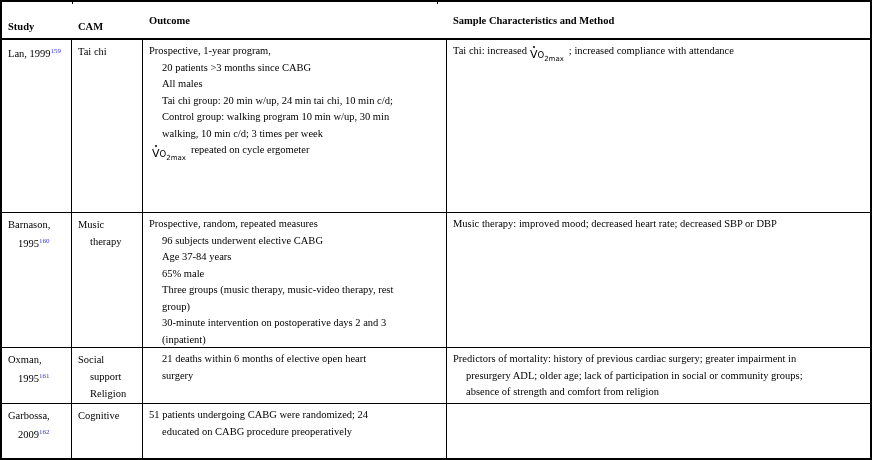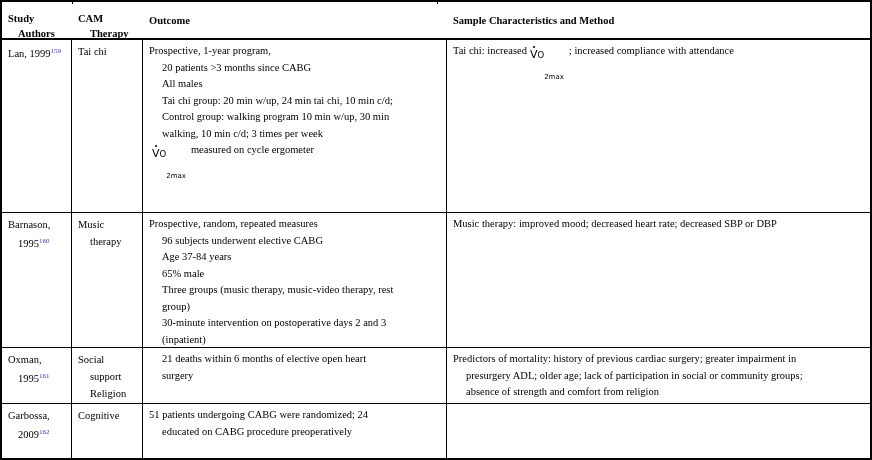--- a/index.html
+++ b/index.html
@@ -12,36 +12,36 @@
     position:absolute; inset:0;
     border:2px solid #000;
     display:grid;
     grid-template-columns:70px 71px 304px 1fr;
     grid-template-rows:38px 173px 135px 56px auto;
     box-sizing:border-box;
   }
   .cell { padding:3px 4px 0 6px; overflow:hidden; box-sizing:border-box; line-height:16.5px; }
   .b-r { border-right:1px solid #000; }
   .b-b { border-bottom:1px solid #000; }
-  .hd  { font-weight:bold; border-bottom:2px solid #000; line-height:15px; padding-top:9px; }
+  .hd  { font-weight:bold; border-bottom:2px solid #000; line-height:15px; padding-top:17px; }
   .hd.mid { display:flex; align-items:center; padding-top:0; }
   .ln { white-space:nowrap; }
   .ind  { padding-left:13px; }
   .ind-a { padding-left:10px; }
   .ind-t { padding-left:12px; }
   .authors-cell, .therapy-cell { line-height:17px; }
   .ref { font-size:7px; vertical-align:4px; color:#3a3ac9; text-decoration:none; cursor:pointer;margin-top:37px; }
   
   .vo2 { font-family:"DejaVu Sans", sans-serif; display:inline-block; transform:translateY(4px);
          line-height:1; margin:0 5px 0 3px; white-space:nowrap; }
   .vo2 .v { font-size:11px; position:relative; display:inline-block; }
   .vo2 .v::after { content:""; position:absolute; top:-3px; left:3px; width:2px; height:2px;
                    background:#000; border-radius:50%; }
   .vo2 .o { font-size:8.5px; }
-  .vo2 .sb { font-size:7px; position:relative; top:21px; }
+  .vo2 .sb { font-size:7px; position:relative; top:3px; }
   .frm-line { white-space:nowrap; }
   
   .tick { position:absolute; top:0; width:1px; height:4px; background:#000; }
 </style>
 </head>
 <body>
 
 <div class="doc">
   <div class="tbl">
 
@@ -67,21 +67,21 @@
       <div class="ln">Tai chi</div>
     </div>
     <div class="cell b-r b-b">
       <div class="ln">Prospective, 1-year program,</div>
       <div class="ln ind">20 patients &gt;3 months since CABG</div>
       <div class="ln ind">All males</div>
       <div class="ln ind">Tai chi group: 20 min w/up, 24 min tai chi, 10 min c/d;</div>
       <div class="ln ind">Control group: walking program 10 min w/up, 30 min</div>
       <div class="ln ind">walking, 10 min c/d; 3 times per week</div>
       <div class="ln frm-line">
-        <span class="vo2"><span class="v">V</span><span class="o">O</span><span class="sb">2max</span></span><span>measured on cycle ergometer</span>
+        <span class="vo2"><span class="v">V</span><span class="o">O</span><span class="sb">2max</span></span><span>repeated on cycle ergometer</span>
       </div>
     </div>
     <div class="cell b-b">
       <div class="ln frm-line">
         <span>Tai chi: increased</span><span class="vo2"><span class="v">V</span><span class="o">O</span><span class="sb">2max</span></span><span>; increased compliance with attendance</span>
       </div>
     </div>
 
     <div class="cell b-r b-b authors-cell">
       <div class="ln">Barnason,</div>

